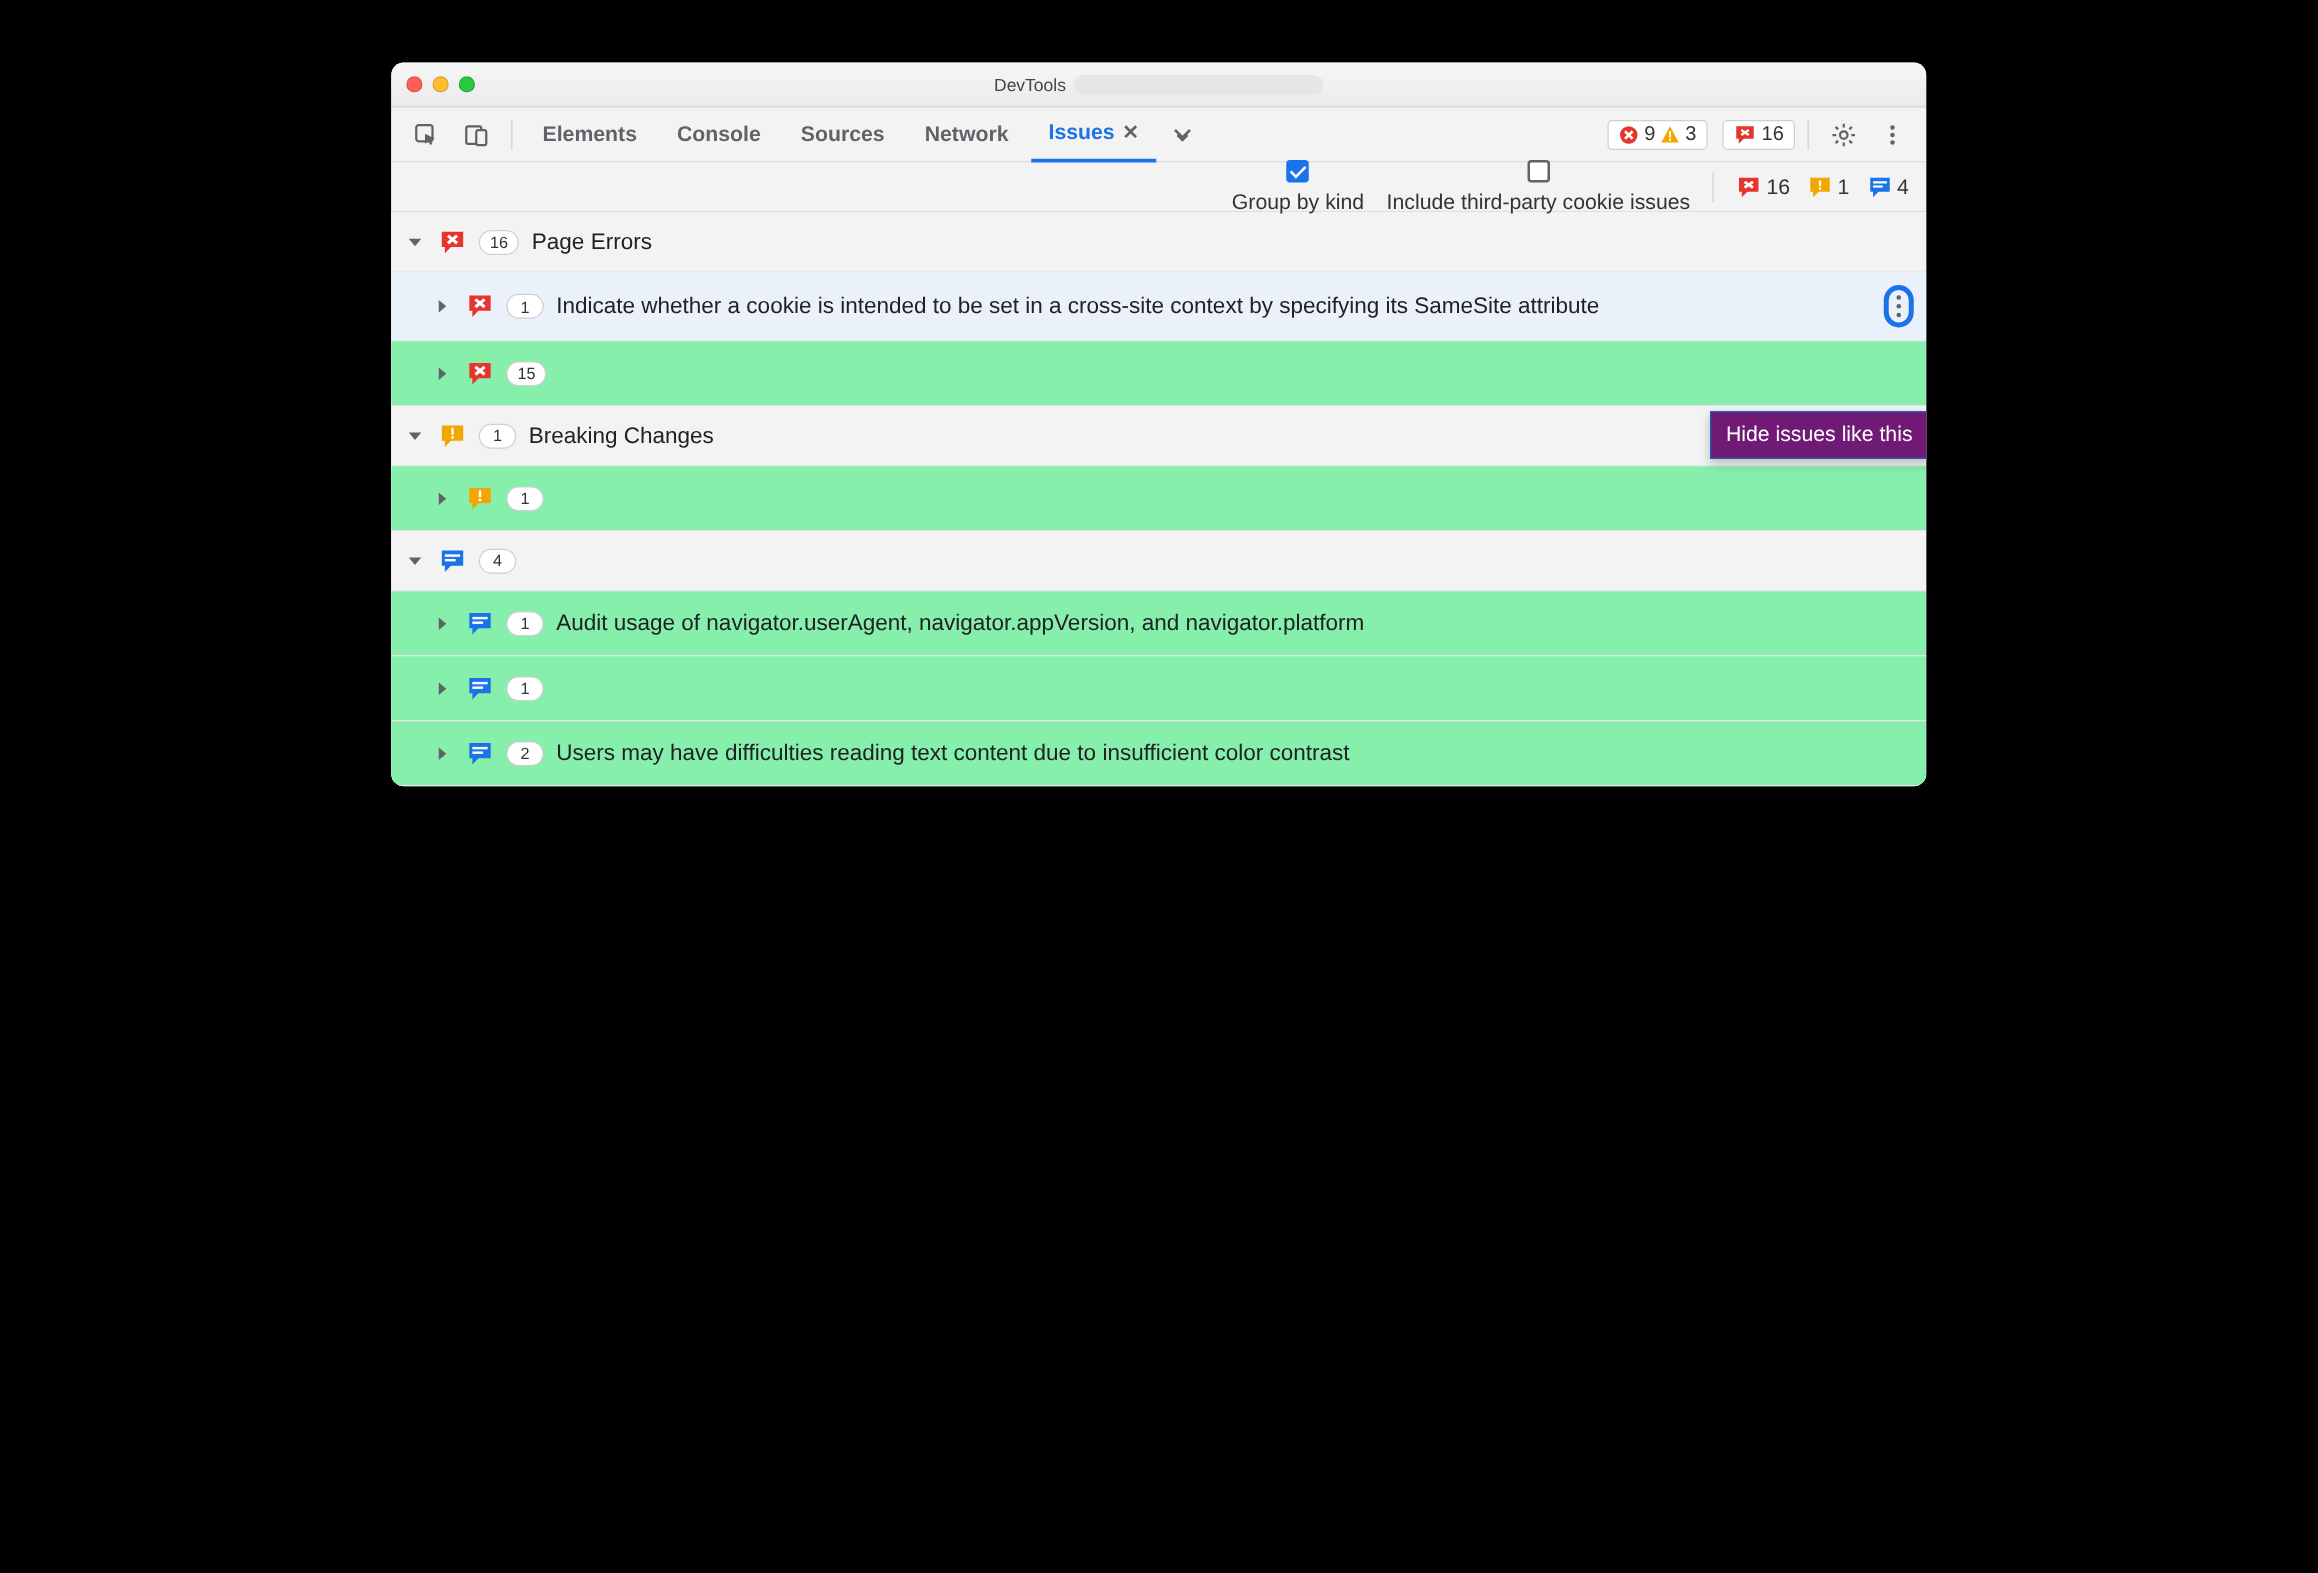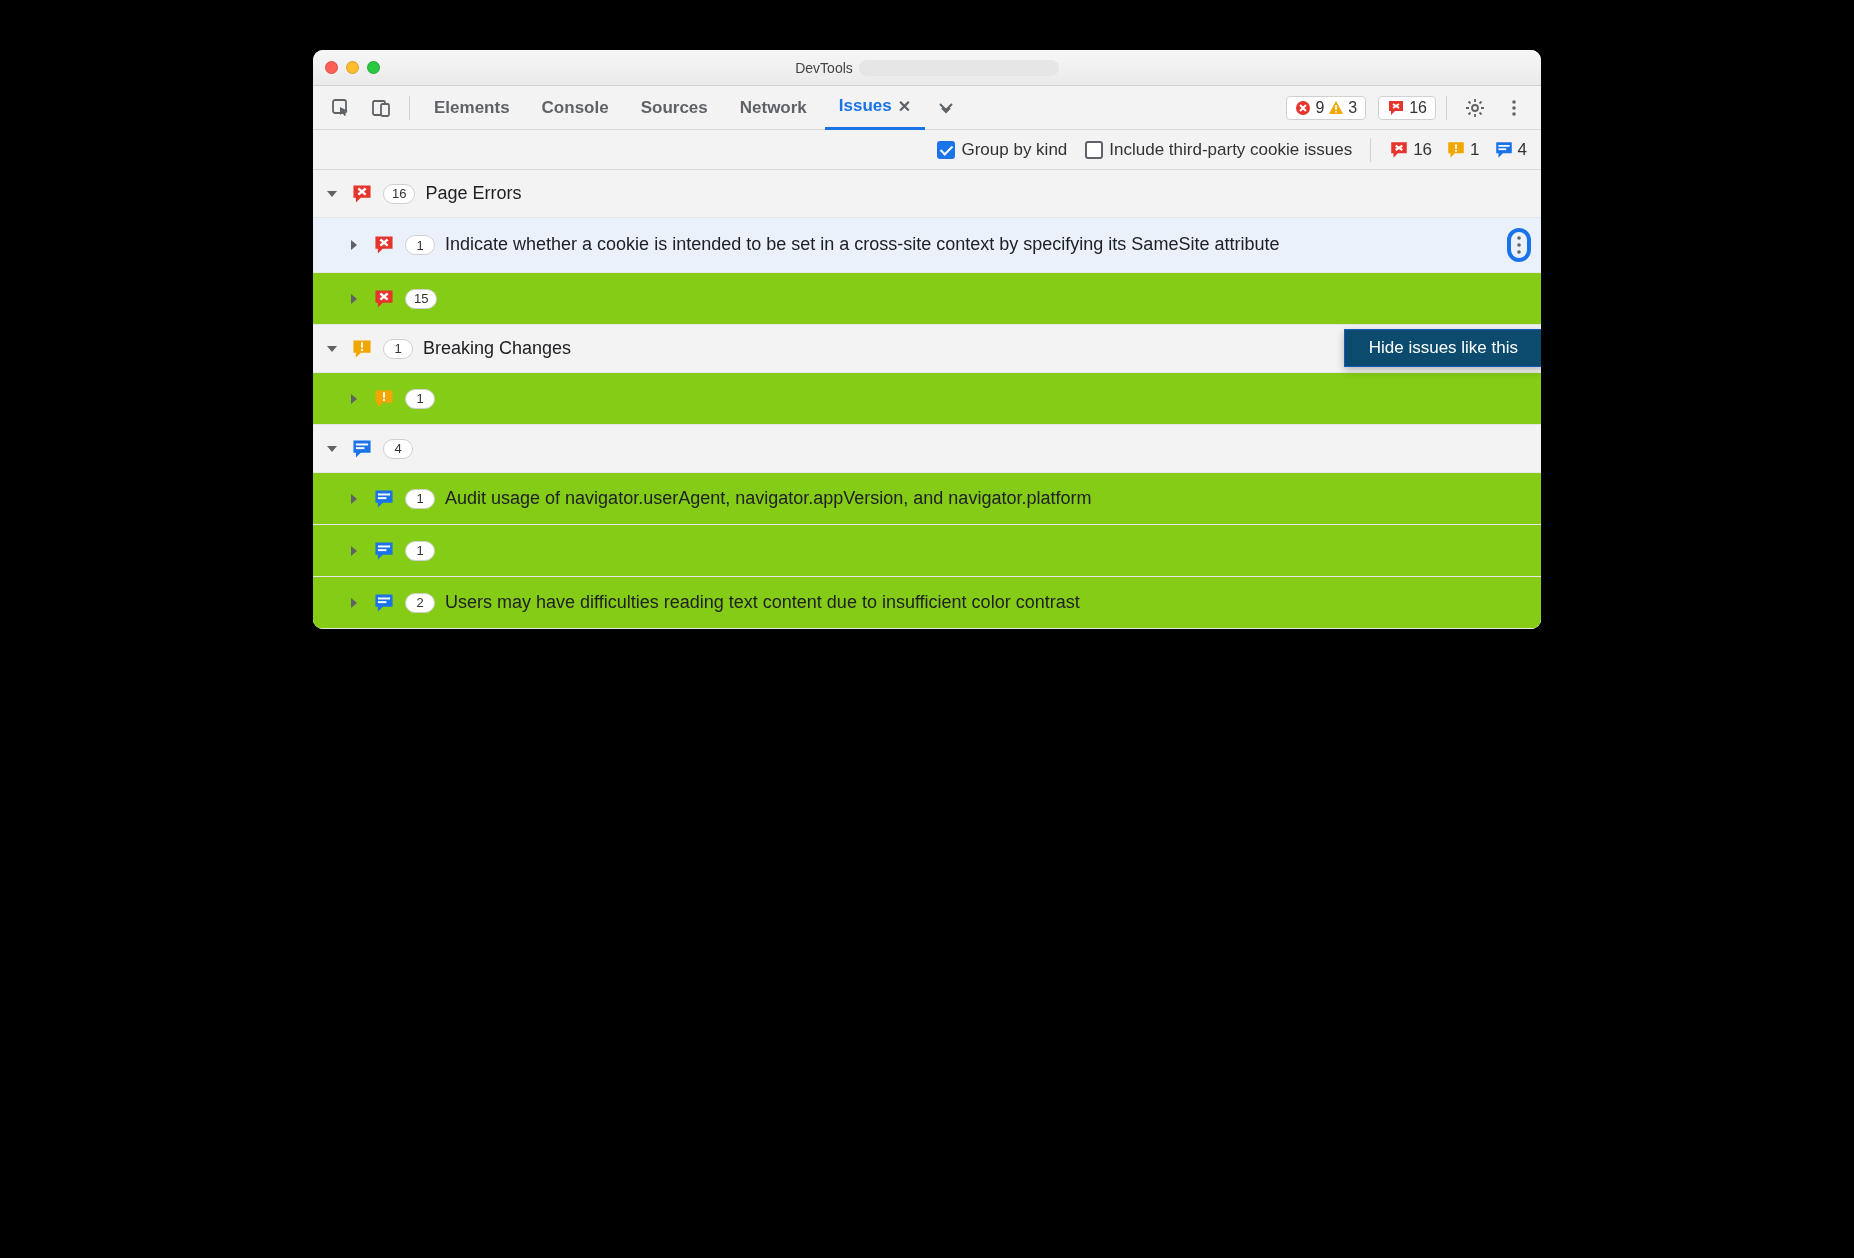--- a/index.html
+++ b/index.html
@@ -81,21 +81,21 @@
 
   .filterbar {
     height: 40px; display: flex; align-items: center;
     padding: 0 14px; gap: 18px;
     border-bottom: 1px solid #d8d8d8;
     background: #f3f3f3;
     font-size: 17px; color: #333;
     justify-content: flex-end;
   }
   .checkbox-wrap {
-    display: flex; align-items: center; gap: 6px; cursor: pointer;
+    display: flex; align-items: center; gap: 6px; cursor: pointer; flex-direction: column;
   }
   .checkbox {
     width: 18px; height: 18px; border: 2px solid #5f6368; border-radius: 3px;
     display: flex; align-items: center; justify-content: center;
     background: #fff;
   }
   .checkbox.checked { background: #1a73e8; border-color: #1a73e8; }
   .checkbox.checked::after {
     content: ""; width: 5px; height: 10px; border: solid #fff;
     border-width: 0 2.5px 2.5px 0; transform: rotate(45deg);
@@ -105,39 +105,39 @@
   .counts { display: flex; align-items: center; gap: 14px; font-size: 17px; color: #333; }
   .count-item { display: flex; align-items: center; gap: 4px; }
 
   .issues-list { background: #fff; }
   .group-row, .issue-row {
     display: flex; align-items: center;
     border-bottom: 1px solid #e6e6e6;
     font-size: 18px; color: #202124;
   }
   .group-row { height: 48px; padding: 0 10px; gap: 10px; background: #f3f3f3; }
-  .issue-row { min-height: 52px; padding: 10px 10px 10px 32px; gap: 10px; background: #84cc16; }
+  .issue-row { min-height: 52px; padding: 10px 10px 10px 32px; gap: 10px; background: #86efac; }
   .issue-row.highlight { background: #eaf1fb; }
   .disclosure { width: 18px; height: 18px; display: inline-flex; align-items: center; justify-content: center; color: #5f6368; }
   .badge-count {
     display: inline-flex; align-items: center; justify-content: center;
     min-width: 30px; height: 20px; padding: 0 8px;
     border: 1px solid #cfcfcf; border-radius: 10px;
     font-size: 13px; color: #333; background: #fff;
   }
   .row-text { flex: 1; line-height: 1.3; }
   .kebab-highlight {
     width: 24px; height: 34px; border: 4px solid #1a73e8; border-radius: 12px;
     display: flex; align-items: center; justify-content: center;
     margin-left: 6px; color: #5f6368;
   }
   .context-menu {
     position: absolute;
-    background: #0c4a6e; color: #fff;
-    padding: 8px 24px; font-size: 17px;
+    background: #701a75; color: #fff;
+    padding: 8px 12px; font-size: 17px;
     border: 1px solid #155ab6; z-index: 10;
     box-shadow: 0 3px 8px rgba(0,0,0,0.25);
   }
 
   
   svg { display: block; }
 </style>
 </head>
 <body>
 

